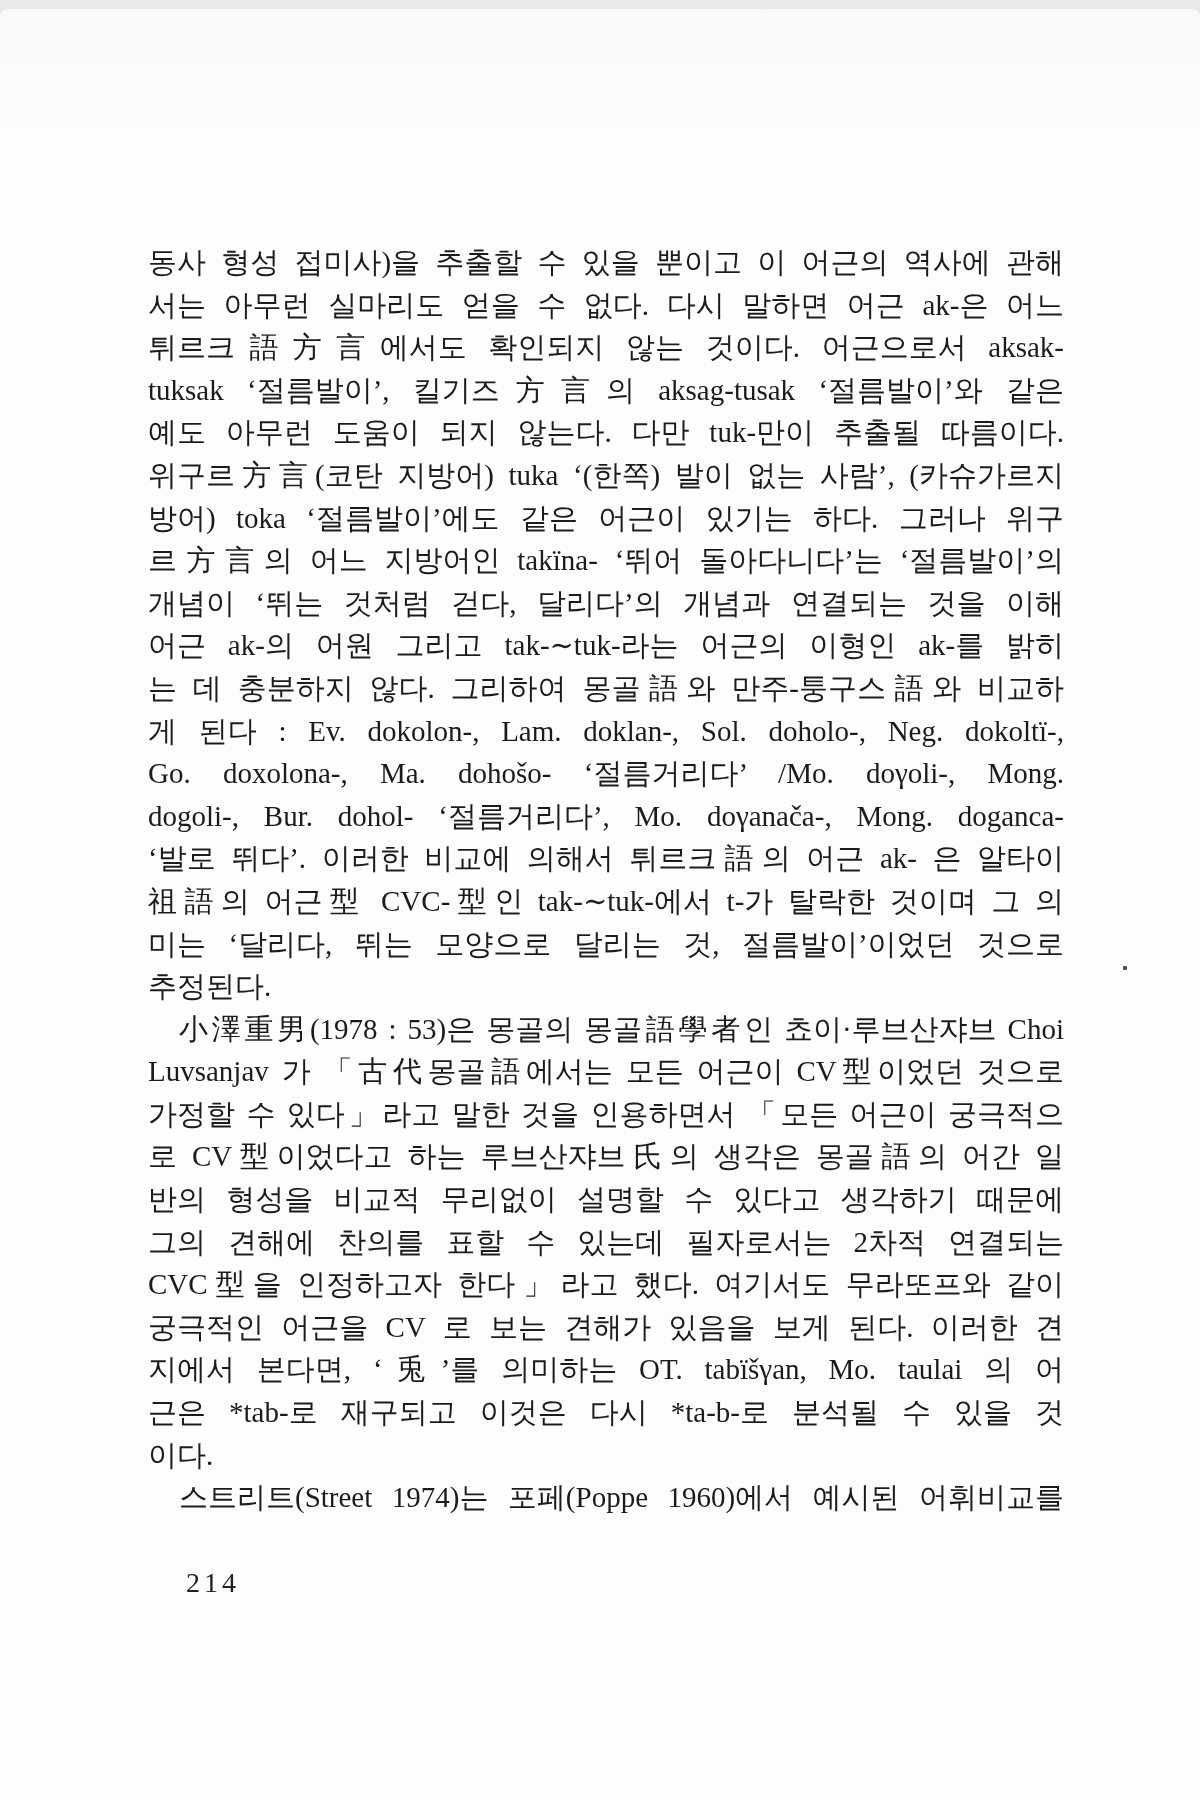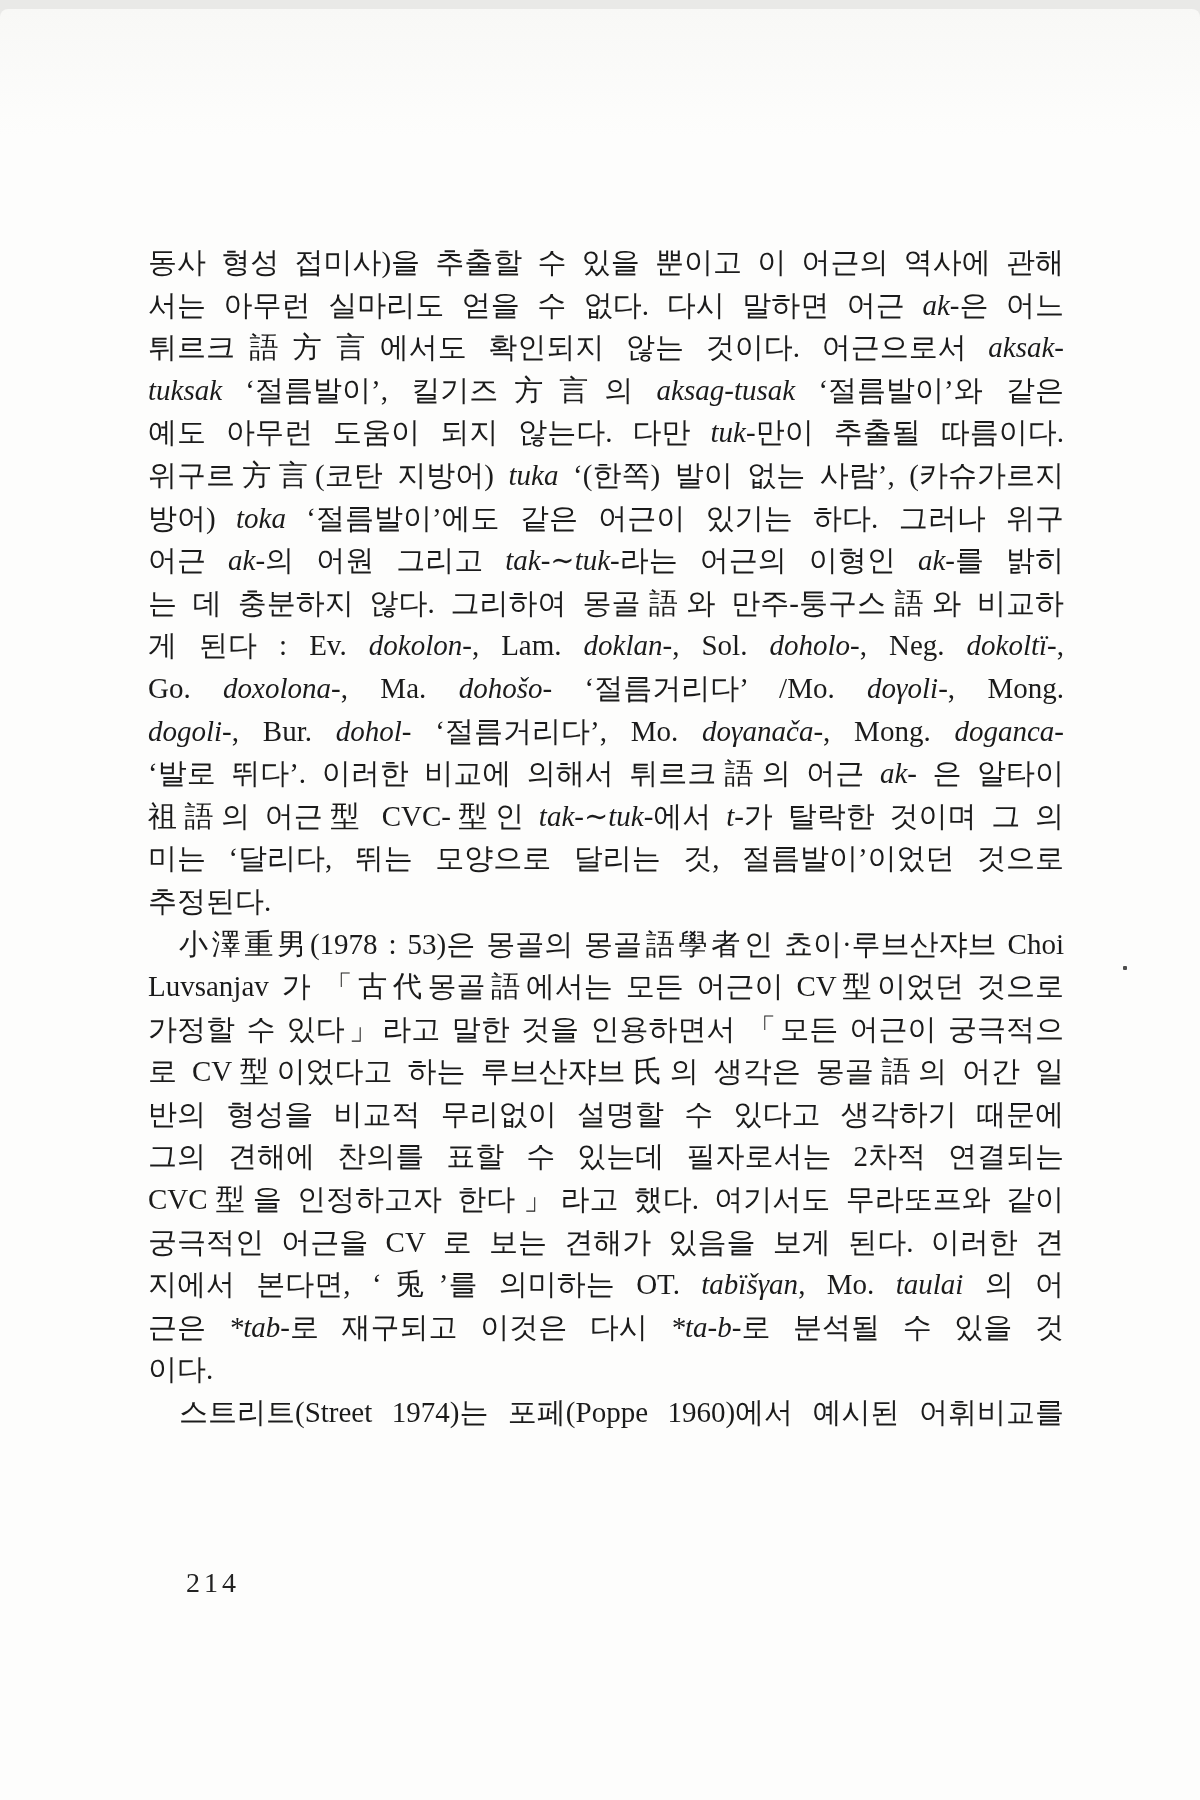--- a/index.html
+++ b/index.html
@@ -36,21 +36,20 @@
     white-space: normal;
   }
   .line.nj {
     text-align: center;
     text-align-last: left;
   }
   .line.ind {
     text-indent: 31px;
   }
   .em {
-    font-style: italic;
   }
   .page-number {
     position: absolute;
     left: 186px;
     top: 1558px;
     font-size: 28px;
     letter-spacing: 4px;
     color: #222;
   }
   .speck {
@@ -68,20 +67,22 @@
 
 <div class="sheet">
   <div class="text-block">
       <div class="line"><span class="">동사 형성 접미사)을 추출할 수 있을 뿐이고 이 어근의 역사에 관해</span></div>
       <div class="line"><span class="">서는 아무런 실마리도 얻을 수 없다. 다시 말하면 어근 </span><span class="em">ak-</span><span class="">은 어느</span></div>
       <div class="line"><span class="">튀르크語方言에서도 확인되지 않는 것이다. 어근으로서 </span><span class="em">aksak-</span></div>
       <div class="line"><span class="em">tuksak</span><span class=""> ‘절름발이’, 킬기즈方言의 </span><span class="em">aksag-tusak</span><span class=""> ‘절름발이’와 같은</span></div>
       <div class="line"><span class="">예도 아무런 도움이 되지 않는다. 다만 </span><span class="em">tuk-</span><span class="">만이 추출될 따름이다.</span></div>
       <div class="line"><span class="">위구르方言(코탄 지방어) </span><span class="em">tuka</span><span class=""> ‘(한쪽) 발이 없는 사람’, (카슈가르지</span></div>
       <div class="line"><span class="">방어) </span><span class="em">toka</span><span class=""> ‘절름발이’에도 같은 어근이 있기는 하다. 그러나 위구</span></div>
+      <div class="line"><span class="">르方言의 어느 지방어인 </span><span class="em">takïna-</span><span class=""> ‘뛰어 돌아다니다’는 ‘절름발이’의</span></div>
+      <div class="line"><span class="">개념이 ‘뛰는 것처럼 걷다, 달리다’의 개념과 연결되는 것을 이해</span></div>
       <div class="line"><span class="">어근 </span><span class="em">ak-</span><span class="">의 어원 그리고 </span><span class="em">tak-∼tuk-</span><span class="">라는 어근의 이형인 </span><span class="em">ak-</span><span class="">를 밝히</span></div>
       <div class="line"><span class="">는 데 충분하지 않다. 그리하여 몽골語와 만주-퉁구스語와 비교하</span></div>
       <div class="line"><span class="">게 된다 : Ev. </span><span class="em">dokolon-</span><span class="">, Lam. </span><span class="em">doklan-</span><span class="">, Sol. </span><span class="em">doholo-</span><span class="">, Neg. </span><span class="em">dokoltï-</span><span class="">,</span></div>
       <div class="line"><span class="">Go. </span><span class="em">doxolona-</span><span class="">, Ma. </span><span class="em">dohošo-</span><span class=""> ‘절름거리다’ /Mo. </span><span class="em">doγoli-</span><span class="">, Mong.</span></div>
       <div class="line"><span class="em">dogoli-</span><span class="">, Bur. </span><span class="em">dohol-</span><span class=""> ‘절름거리다’, Mo. </span><span class="em">doγanača-</span><span class="">, Mong. </span><span class="em">doganca-</span></div>
       <div class="line"><span class="">‘발로 뛰다’. 이러한 비교에 의해서 튀르크語의 어근 </span><span class="em">ak-</span><span class=""> 은 알타이</span></div>
       <div class="line"><span class="">祖語의 어근型 CVC-型인 </span><span class="em">tak-∼tuk-</span><span class="">에서 </span><span class="em">t-</span><span class="">가 탈락한 것이며 그 의</span></div>
       <div class="line"><span class="">미는 ‘달리다, 뛰는 모양으로 달리는 것, 절름발이’이었던 것으로</span></div>
       <div class="line nj"><span class="">추정된다.</span></div>
       <div class="line ind"><span class="">小澤重男(1978 : 53)은 몽골의 몽골語學者인 쵸이·루브산쟈브 Choi</span></div>

